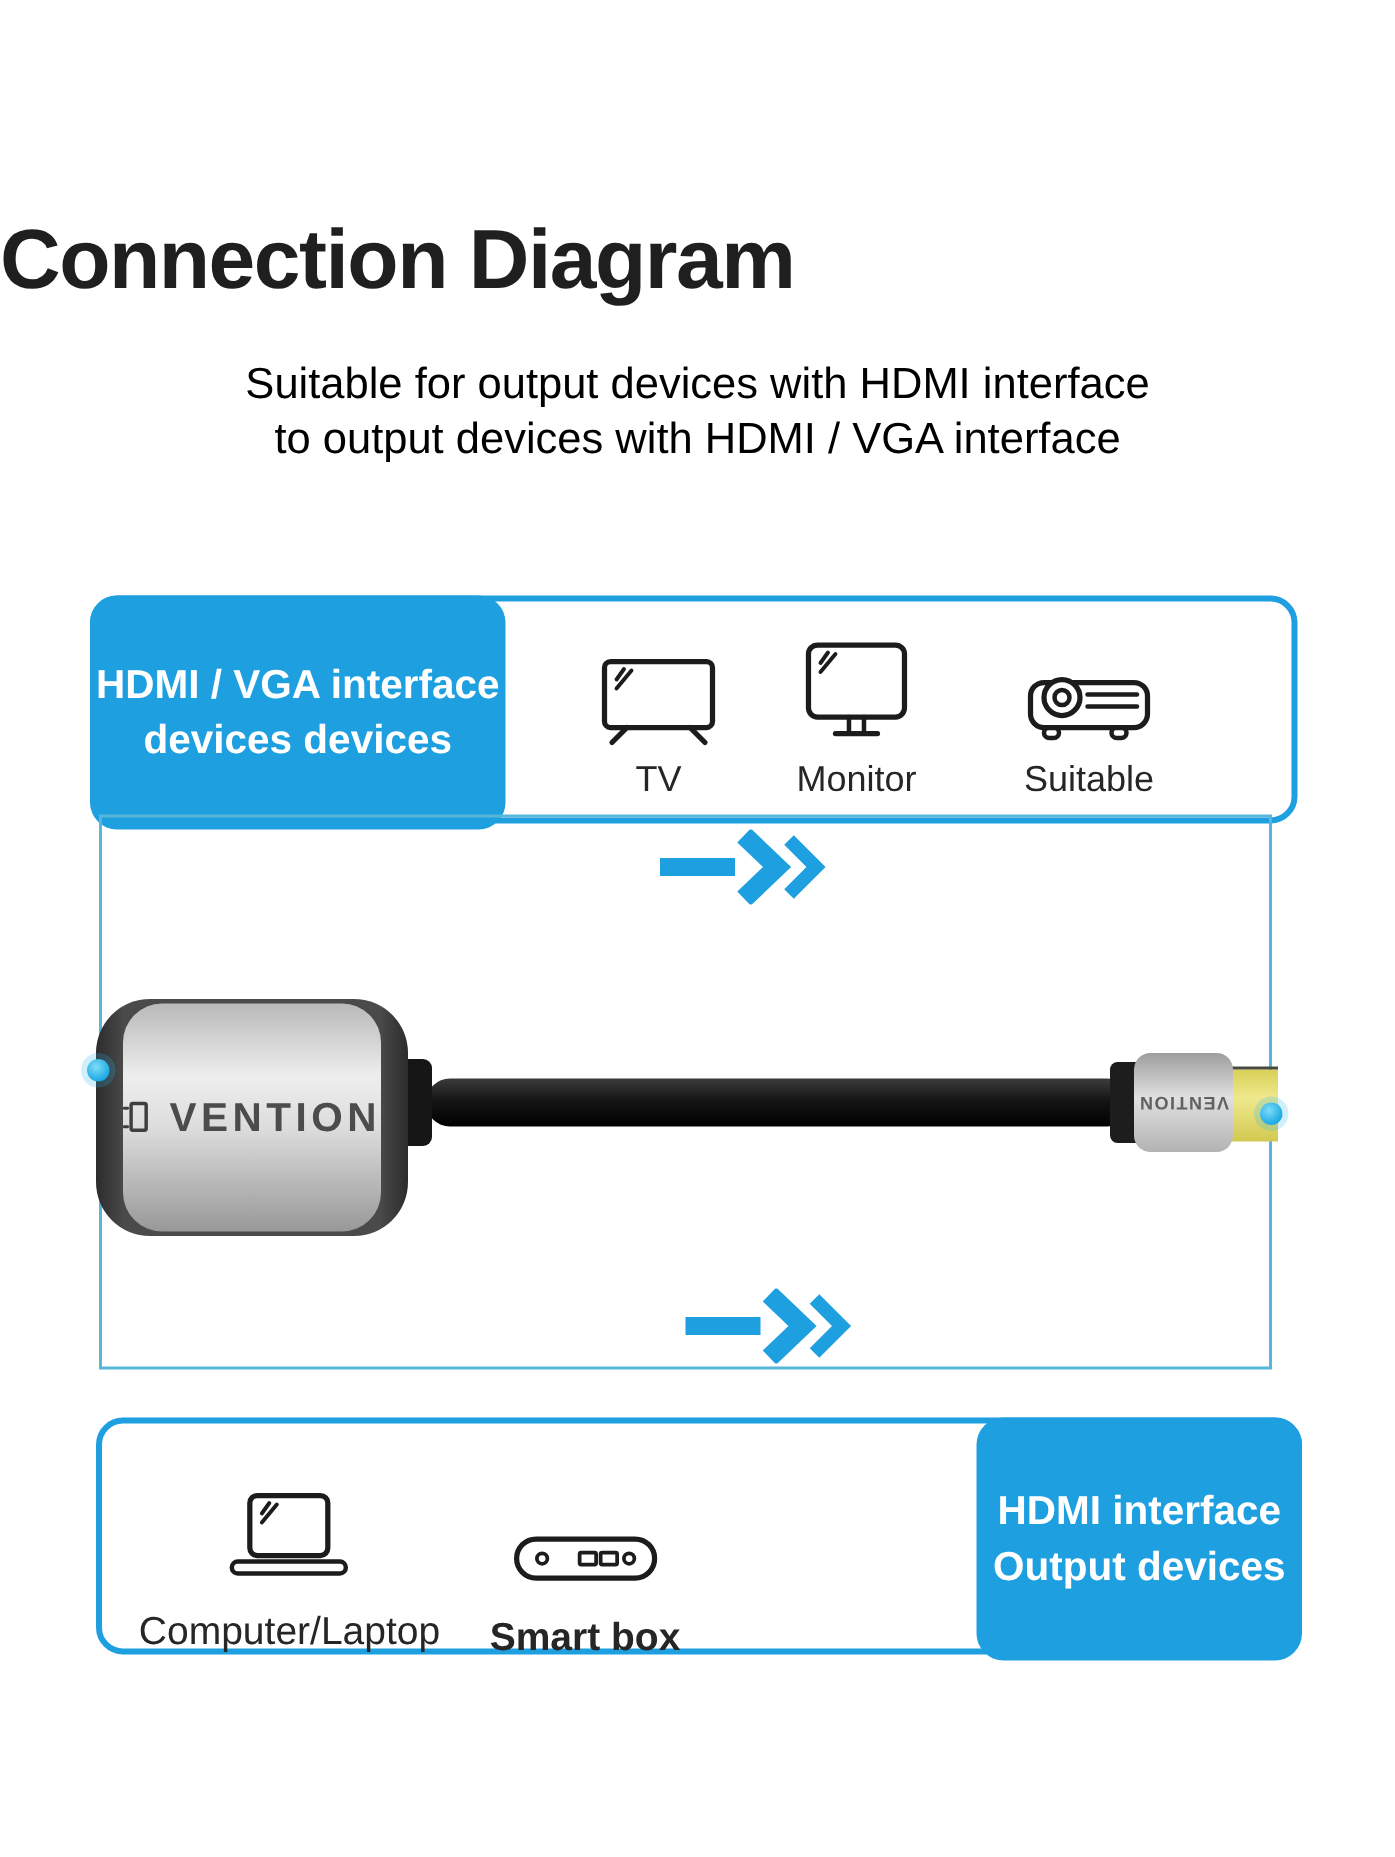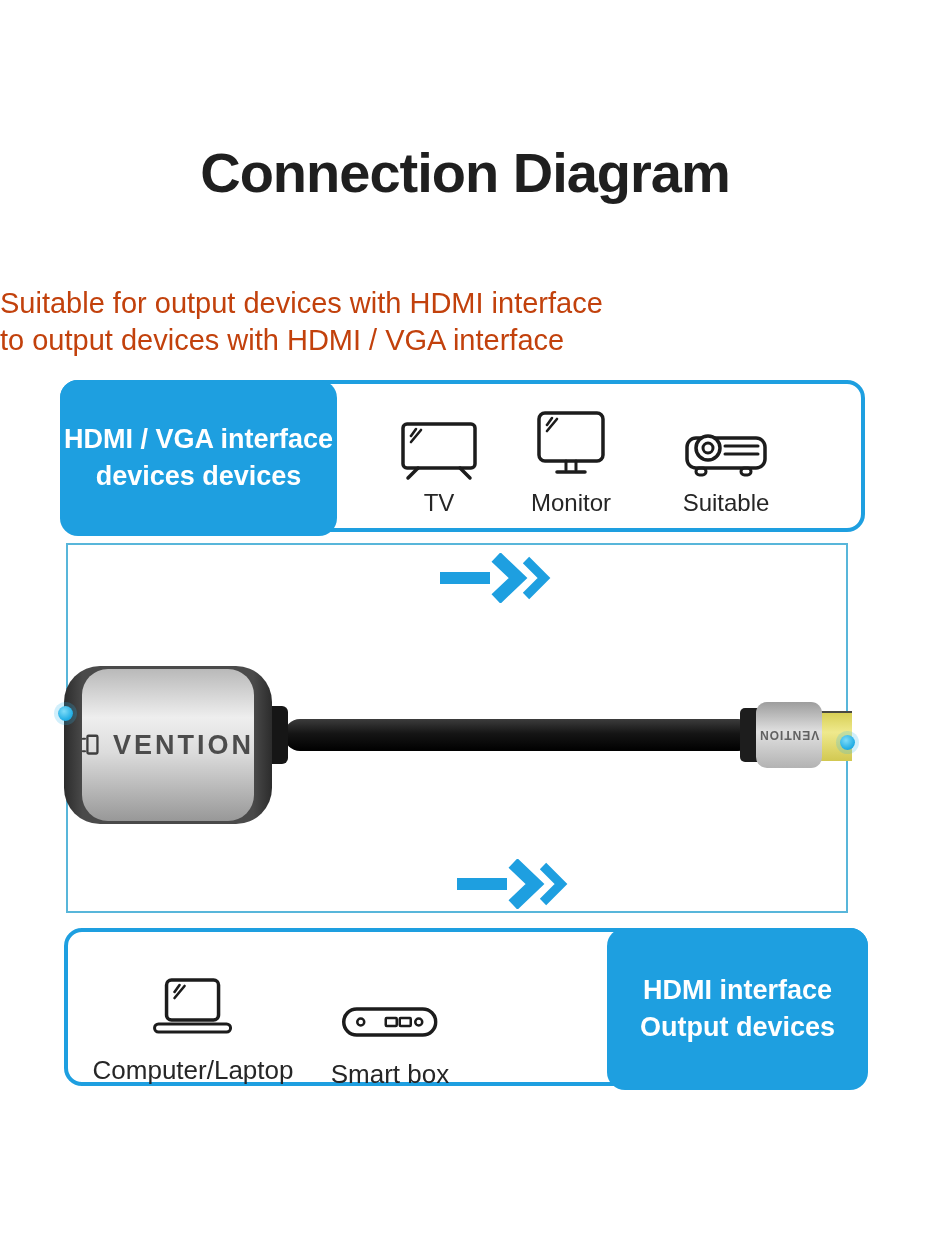--- a/index.html
+++ b/index.html
@@ -2,41 +2,42 @@
 <html><head>
 <meta charset="utf-8">
 <style>
   html,body{margin:0;padding:0;background:#fff;}
   .canvas{
     position:relative;width:930px;height:1238px;background:#ffffff;overflow:hidden;
     font-family:"Liberation Sans", sans-serif;color:#1f1f1f;
   }
   
   .title{
-    position:absolute;left:0;top:140px;width:930px;text-align:center;
+    position:absolute;left:0;top:140px;width:930px;text-align:left;
     font-size:56px;font-weight:bold;letter-spacing:-1px;color:#1f1f1f;
   }
   .subtitle{
-    position:absolute;left:0;top:238px;width:930px;text-align:left;
-    font-size:29px;line-height:37px;color:#c2410c;margin-top:47px;
+    position:absolute;left:0;top:238px;width:930px;text-align:center;
+    font-size:29px;line-height:37px;color:#000000;
   }
   
   .panel{
     position:absolute;background:#ffffff;border:4px solid #1e9fe0;border-radius:18px;
     box-sizing:border-box;
+    margin-top:17px;
   }
   .panel-top{left:60px;top:380px;width:805px;height:152px;}
   .panel-bottom{left:64px;top:928px;width:804px;height:158px;}
   .blue-label{
     position:absolute;background:#1e9fe0;border-radius:18px;color:#fff;
     display:flex;flex-direction:column;justify-content:center;align-items:center;
     font-weight:bold;font-size:27px;line-height:37px;text-align:center;
   }
   .blue-label.top-left{left:-4px;top:-4px;width:277px;height:156px;}
-  .blue-label.bottom-right{right:-4px;top:-4px;width:261px;height:162px;}
+  .blue-label.bottom-right{right:-4px;top:-4px;width:217px;height:162px;}
   
   .device{
     position:absolute;display:flex;flex-direction:column;align-items:center;
     transform:translateX(-50%);
   }
   .device .icon-wrap{display:flex;align-items:flex-end;justify-content:center;}
   .device .dev-label{font-size:24px;color:#262626;white-space:nowrap;margin-top:7px;}
   .panel-top .device{top:22px;}
   .panel-top .icon-wrap{height:76px;}
   .panel-bottom .device{top:16px;}
@@ -207,21 +208,21 @@
         <svg class="icon-svg" width="84" height="60" viewBox="0 0 84 60">
           <rect x="16" y="2" width="52" height="40" rx="5" stroke-width="3.5"></rect>
           <path d="M24,14 L29,7" stroke-width="2.6"></path>
           <path d="M24,20 L34,8" stroke-width="2.6"></path>
           <rect x="4" y="46" width="76" height="8" rx="4" stroke-width="3"></rect>
         </svg>
       </div>
       <div class="dev-label">Computer/Laptop</div>
     </div>
 
-    <div class="device" style="left:322px;">
+    <div class="device" style="left:322px;font-weight:bold;">
       <div class="icon-wrap" style="padding-bottom:14px;">
         <svg class="icon-svg" width="96" height="32" viewBox="0 0 96 32">
           <rect x="2" y="3" width="92" height="26" rx="13" stroke-width="3.5"></rect>
           <circle cx="19" cy="16" r="3.5" stroke-width="2.5"></circle>
           <rect x="44" y="12" width="11" height="8" rx="1" stroke-width="2.5"></rect>
           <rect x="58" y="12" width="11" height="8" rx="1" stroke-width="2.5"></rect>
           <circle cx="77" cy="16" r="3.5" stroke-width="2.5"></circle>
         </svg>
       </div>
       <div class="dev-label">Smart box</div>

